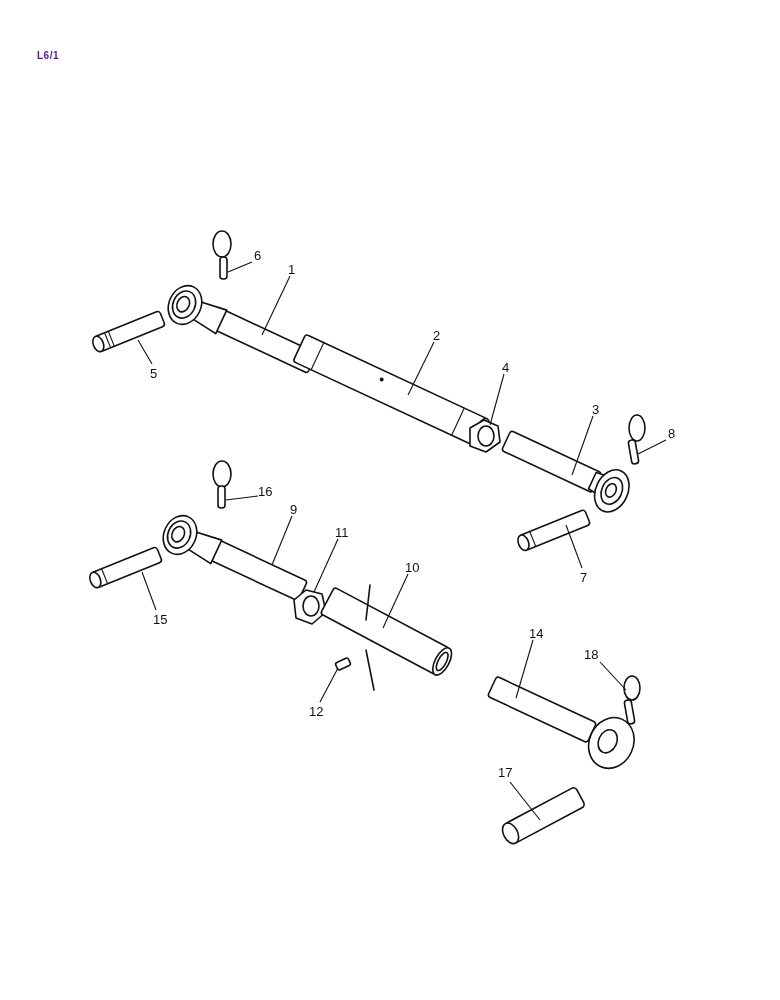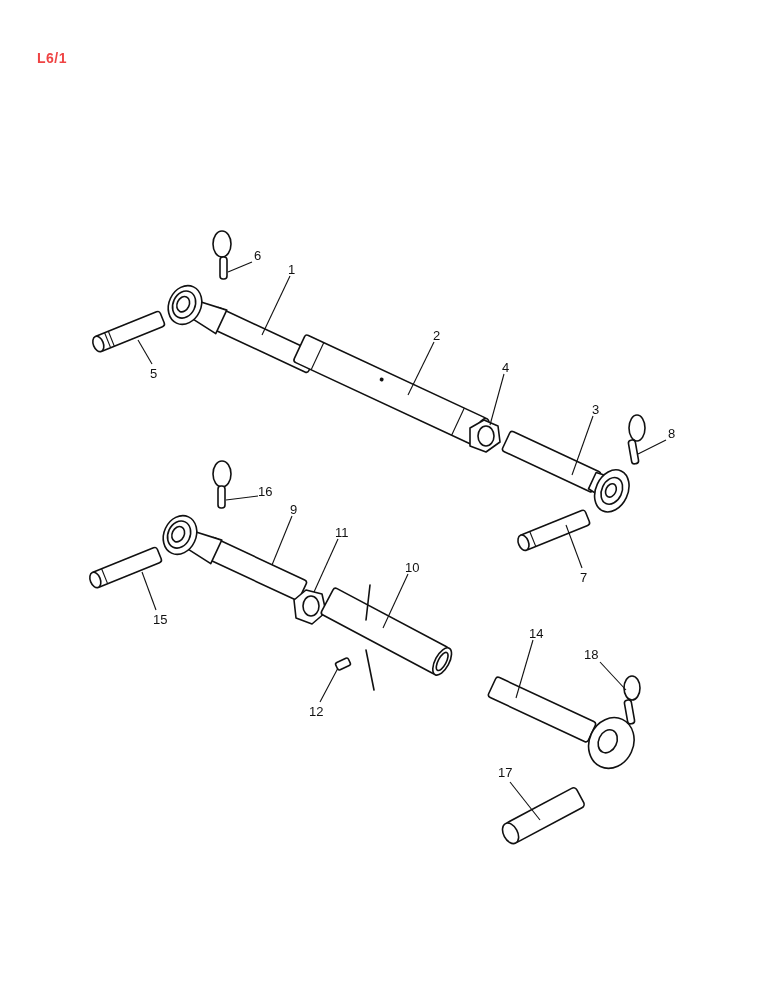--- a/index.html
+++ b/index.html
@@ -1,19 +1,19 @@
 <!DOCTYPE html>
 <html><head>
 <meta charset="utf-8">
 <style>
   html, body { margin:0; padding:0; background:#ffffff; }
   body { width:780px; height:1000px; position:relative; overflow:hidden;
          font-family:"Liberation Sans", sans-serif; }
   #page-ref { position:absolute; left:37px; top:50px; font-weight:bold;
-              font-size:14px; color:#ef4444; letter-spacing:0.5px; }
+              font-size:10px; color:#4c1d95; letter-spacing:0.5px; }
   svg#diagram { position:absolute; left:0; top:0; }
   .lbl { font-family:"Liberation Sans", sans-serif; font-size:13px; fill:#111; }
   .ol { stroke:#111; stroke-width:1.6; fill:#fff; stroke-linejoin:round; }
   .ln { stroke:#111; stroke-width:1.1; fill:none; }
 </style>
 </head>
 <body>
 
 <div id="page-ref">L6/1</div>
 

